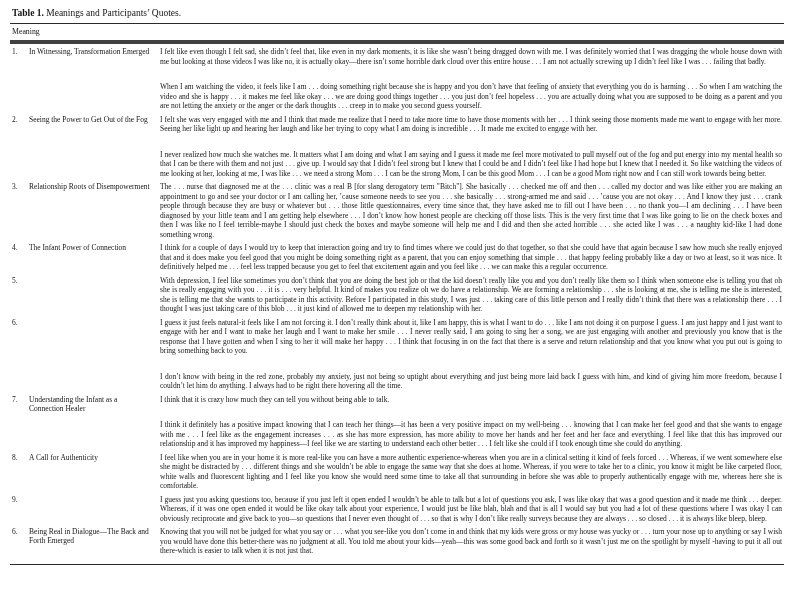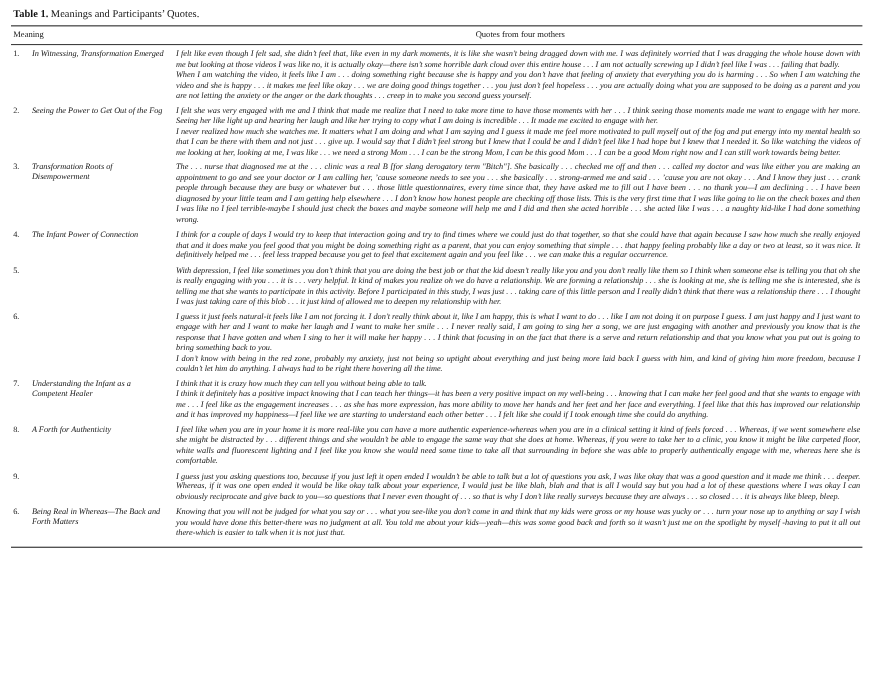--- a/index.html
+++ b/index.html
@@ -6,44 +6,43 @@
   .page{
     width:794px;height:612px;box-sizing:border-box;
     padding:7px 10px 6px 10px;
     background:#fff;color:#151515;
     font-family:"Liberation Serif", serif;
     overflow:hidden;
   }
   .caption{font-size:9.5px;line-height:12px;margin:0 0 4px 2px;}
   .caption .cap-label{font-weight:bold;}
   .tbl{border-top:1.3px solid #2a2a2a;border-bottom:1.3px solid #2a2a2a;}
-  .hdr{display:grid;grid-template-columns:150px 1fr;border-bottom:1px solid #404040;
+  .hdr{display:grid;grid-template-columns:150px 1fr;border-bottom:4px solid #404040;
        font-size:7.8px;line-height:10px;padding:3px 0 3px 2px;}
   .hdr .h-quotes{text-align:center;}
   .body{padding:3px 0 4px 0;}
   .row{display:grid;grid-template-columns:150px 1fr;margin:0 0 4px 0;}
   .meaning{display:flex;font-size:7.5px;line-height:9.2px;padding-left:2px;}
   .meaning .num{width:17px;flex-shrink:0;}
-  .meaning .mtext{padding-right:10px;font-style:italic;}
-  .quotes{font-size:7.5px;line-height:9.5px;font-style:italic;text-align:justify;padding-right:2px;}
+  .meaning .mtext{padding-right:10px;}
+  .quotes{font-size:7.5px;line-height:9.5px;text-align:justify;padding-right:2px;}
   .quotes p{margin:0;}
-  .quotes p + p{margin-top:0;}
+  .quotes p + p{margin-top:16px;}
 </style>
 </head>
 <body>
 
 <div class="page">
 
   <p class="caption"><span class="cap-label">Table 1.</span><span> Meanings and Participants’ Quotes.</span></p>
 
   <div class="tbl">
 
     <div class="hdr">
       <div class="h-meaning">Meaning</div>
-      <div class="h-quotes">Quotes from four mothers</div>
     </div>
 
     <div class="body">
 
       <div class="row">
         <div class="meaning">
           <span class="num">1.</span>
           <span class="mtext">In Witnessing, Transformation Emerged</span>
         </div>
         <div class="quotes">
@@ -59,21 +58,21 @@
         </div>
         <div class="quotes">
           <p>I felt she was very engaged with me and I think that made me realize that I need to take more time to have those moments with her . . . I think seeing those moments made me want to engage with her more. Seeing her like light up and hearing her laugh and like her trying to copy what I am doing is incredible . . . It made me excited to engage with her.</p>
           <p>I never realized how much she watches me. It matters what I am doing and what I am saying and I guess it made me feel more motivated to pull myself out of the fog and put energy into my mental health so that I can be there with them and not just . . . give up. I would say that I didn’t feel strong but I knew that I could be and I didn’t feel like I had hope but I knew that I needed it. So like watching the videos of me looking at her, looking at me, I was like . . . we need a strong Mom . . . I can be the strong Mom, I can be this good Mom . . . I can be a good Mom right now and I can still work towards being better.</p>
         </div>
       </div>
 
       <div class="row">
         <div class="meaning">
           <span class="num">3.</span>
-          <span class="mtext">Transformation Roots of Disempowerment</span>
+          <span class="mtext">Relationship Roots of Disempowerment</span>
         </div>
         <div class="quotes">
           <p>The . . . nurse that diagnosed me at the . . . clinic was a real B [for slang derogatory term "Bitch"]. She basically . . . checked me off and then . . . called my doctor and was like either you are making an appointment to go and see your doctor or I am calling her, ’cause someone needs to see you . . . she basically . . . strong-armed me and said . . . ’cause you are not okay . . . And I know they just . . . crank people through because they are busy or whatever but . . . those little questionnaires, every time since that, they have asked me to fill out I have been . . . no thank you—I am declining . . . I have been diagnosed by your little team and I am getting help elsewhere . . . I don’t know how honest people are checking off those lists. This is the very first time that I was like going to lie on the check boxes and then I was like no I feel terrible-maybe I should just check the boxes and maybe someone will help me and I did and then she acted horrible . . . she acted like I was . . . a naughty kid-like I had done something wrong.</p>
         </div>
       </div>
 
       <div class="row">
         <div class="meaning">
           <span class="num">4.</span>
           <span class="mtext">The Infant Power of Connection</span>
@@ -98,51 +97,51 @@
         </div>
         <div class="quotes">
           <p>I guess it just feels natural-it feels like I am not forcing it. I don’t really think about it, like I am happy, this is what I want to do . . . like I am not doing it on purpose I guess. I am just happy and I just want to engage with her and I want to make her laugh and I want to make her smile . . . I never really said, I am going to sing her a song, we are just engaging with another and previously you know that is the response that I have gotten and when I sing to her it will make her happy . . . I think that focusing in on the fact that there is a serve and return relationship and that you know what you put out is going to bring something back to you.</p>
           <p>I don’t know with being in the red zone, probably my anxiety, just not being so uptight about everything and just being more laid back I guess with him, and kind of giving him more freedom, because I couldn’t let him do anything. I always had to be right there hovering all the time.</p>
         </div>
       </div>
 
       <div class="row">
         <div class="meaning">
           <span class="num">7.</span>
-          <span class="mtext">Understanding the Infant as a Competent Healer</span>
+          <span class="mtext">Understanding the Infant as a Connection Healer</span>
         </div>
         <div class="quotes">
           <p>I think that it is crazy how much they can tell you without being able to talk.</p>
           <p>I think it definitely has a positive impact knowing that I can teach her things—it has been a very positive impact on my well-being . . . knowing that I can make her feel good and that she wants to engage with me . . . I feel like as the engagement increases . . . as she has more expression, has more ability to move her hands and her feet and her face and everything. I feel like that this has improved our relationship and it has improved my happiness—I feel like we are starting to understand each other better . . . I felt like she could if I took enough time she could do anything.</p>
         </div>
       </div>
 
       <div class="row">
         <div class="meaning">
           <span class="num">8.</span>
-          <span class="mtext">A Forth for Authenticity</span>
+          <span class="mtext">A Call for Authenticity</span>
         </div>
         <div class="quotes">
           <p>I feel like when you are in your home it is more real-like you can have a more authentic experience-whereas when you are in a clinical setting it kind of feels forced . . . Whereas, if we went somewhere else she might be distracted by . . . different things and she wouldn’t be able to engage the same way that she does at home. Whereas, if you were to take her to a clinic, you know it might be like carpeted floor, white walls and fluorescent lighting and I feel like you know she would need some time to take all that surrounding in before she was able to properly authentically engage with me, whereas here she is comfortable.</p>
         </div>
       </div>
 
       <div class="row">
         <div class="meaning">
           <span class="num">9.</span>
         </div>
         <div class="quotes">
           <p>I guess just you asking questions too, because if you just left it open ended I wouldn’t be able to talk but a lot of questions you ask, I was like okay that was a good question and it made me think . . . deeper. Whereas, if it was one open ended it would be like okay talk about your experience, I would just be like blah, blah and that is all I would say but you had a lot of these questions where I was okay I can obviously reciprocate and give back to you—so questions that I never even thought of . . . so that is why I don’t like really surveys because they are always . . . so closed . . . it is always like bleep, bleep.</p>
         </div>
       </div>
 
       <div class="row">
         <div class="meaning">
           <span class="num">6.</span>
-          <span class="mtext">Being Real in Whereas—The Back and Forth Matters</span>
+          <span class="mtext">Being Real in Dialogue—The Back and Forth Emerged</span>
         </div>
         <div class="quotes">
           <p>Knowing that you will not be judged for what you say or . . . what you see-like you don’t come in and think that my kids were gross or my house was yucky or . . . turn your nose up to anything or say I wish you would have done this better-there was no judgment at all. You told me about your kids—yeah—this was some good back and forth so it wasn’t just me on the spotlight by myself -having to put it all out there-which is easier to talk when it is not just that.</p>
         </div>
       </div>
 
     </div>
   </div>
 </div>
 

